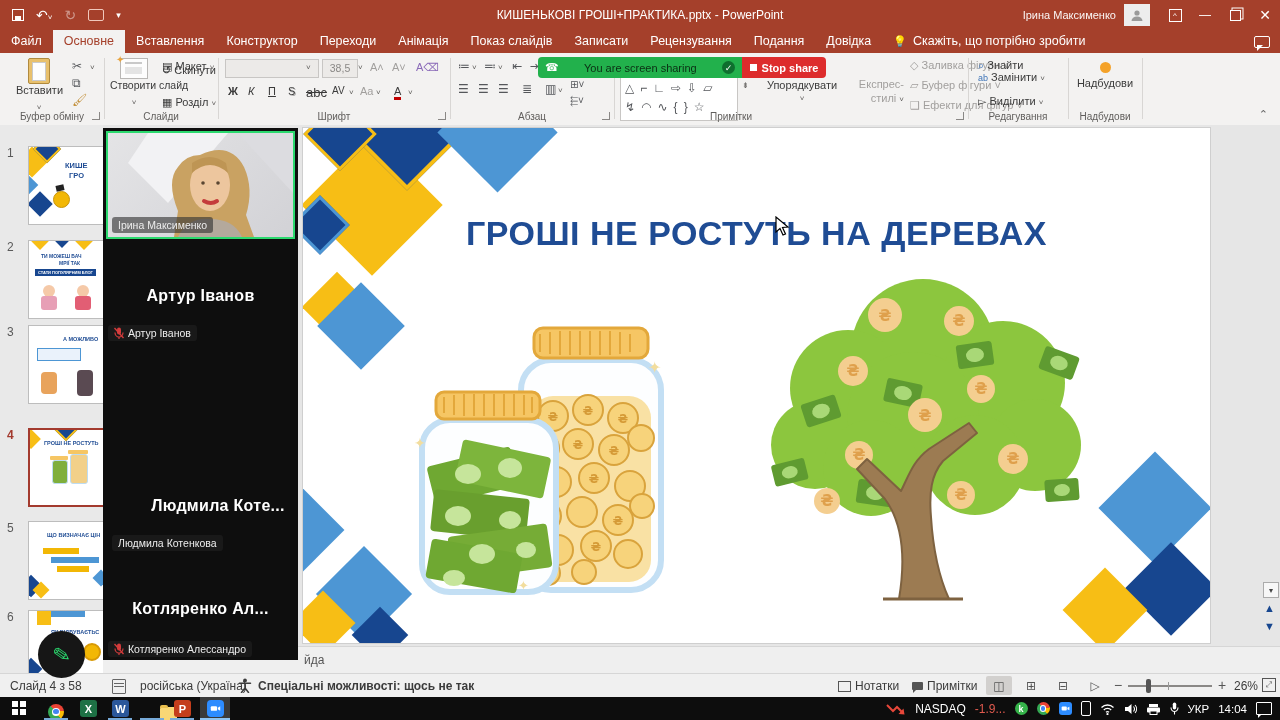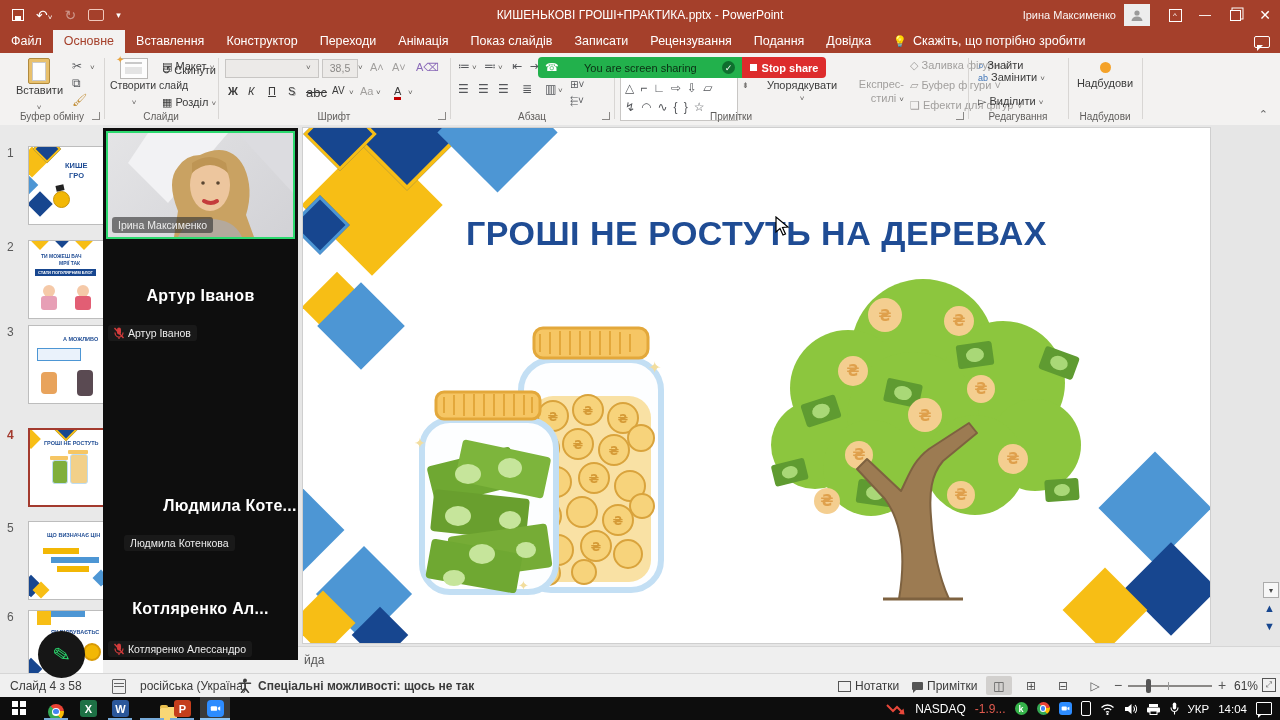--- a/index.html
+++ b/index.html
@@ -494,21 +494,21 @@
     <span class="chip" style="bottom:5px">
       <svg width="10" height="12" viewBox="0 0 10 12">
           <rect x="3" y="0.5" width="4" height="7" rx="2" fill="#D43C3C"></rect>
           <path d="M1,5.5 a4,4.5 0 0 0 8,0" stroke="#D43C3C" stroke-width="1.2" fill="none"></path>
           <line x1="5" y1="10" x2="5" y2="12" stroke="#D43C3C" stroke-width="1.2"></line>
           <line x1="0.5" y1="1" x2="9.5" y2="11" stroke="#D43C3C" stroke-width="1.4"></line>
         </svg>
       <span>Артур Іванов</span>
     </span>
   </div>
-  <div class="abs" style="left:16px;top:323px;width:222px;height:105px">
+  <div class="abs" style="left:4px;top:323px;width:222px;height:105px">
     <span class="tile-name" style="top:46px">Людмила Коте...</span>
     <span class="chip" style="bottom:5px">
       <span>Людмила Котенкова</span>
     </span>
   </div>
   <div class="abs" style="left:0;top:428px;width:195px;height:104px">
     <span class="tile-name" style="top:44px">Котляренко Ал...</span>
     <span class="chip" style="bottom:3px">
       <svg width="10" height="12" viewBox="0 0 10 12">
           <rect x="3" y="0.5" width="4" height="7" rx="2" fill="#D43C3C"></rect>
@@ -553,21 +553,21 @@
   <span class="abs vbtn" style="left:1018px;top:2px">⊞</span>
   <span class="abs vbtn" style="left:1050px;top:2px">⊟</span>
   <span class="abs vbtn" style="left:1082px;top:2px">▷</span>
 
   <span class="abs" style="left:1114px;top:3px;font-size:14px;color:#555">−</span>
   <span class="abs" style="left:1128px;top:11px;width:84px;height:2px;background:#8A8886">
     <span style="position:absolute;left:40px;top:-3px;width:1px;height:8px;background:#999"></span>
     <span style="position:absolute;left:18px;top:-6px;width:5px;height:14px;background:#555;border-radius:2px"></span>
   </span>
   <span class="abs" style="left:1218px;top:3px;font-size:14px;color:#555">+</span>
-  <span class="abs" style="left:1234px;top:5px">61%</span>
+  <span class="abs" style="left:1234px;top:5px">26%</span>
   <span class="abs" style="left:1262px;top:4px;width:12px;height:12px;border:1px solid #555;display:flex;align-items:center;justify-content:center;font-size:8px;color:#555">⤢</span>
 </div>
 
 <div class="abs" style="left:0;top:697px;width:1280px;height:23px;background:#0D0D0D;display:flex;align-items:center">
   <span class="abs" style="left:12px;top:4px;width:15px;height:15px">
     <span style="position:absolute;left:0;top:0;width:6px;height:6px;background:#fff;box-shadow:8px 0 0 #fff,0 8px 0 #fff,8px 8px 0 #fff"></span>
   </span>
   <span class="abs chrome-ic" style="left:48px;top:3px;width:16px;height:16px"></span>
   <span class="underln" style="left:44px;width:24px"></span>
   <span class="abs appsq" style="left:80px;top:3px;background:#1E7145">X</span>

